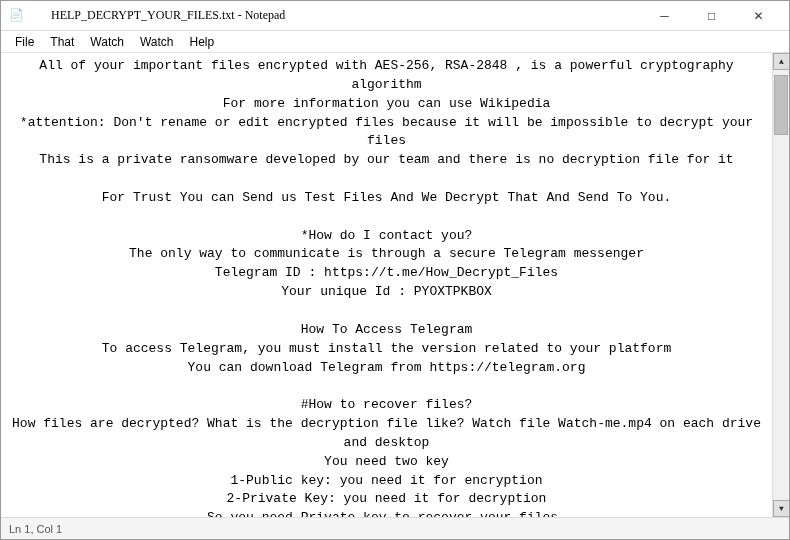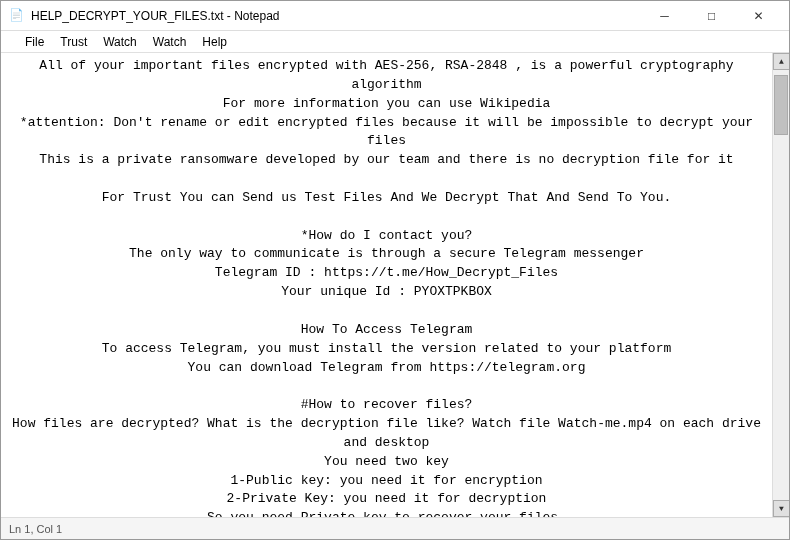--- a/index.html
+++ b/index.html
@@ -49,23 +49,24 @@
       width: 16px;
       height: 16px;
       display: flex;
       align-items: center;
       justify-content: center;
       font-size: 12px;
       color: #555;
     }
 
     .title-bar-text {
-      font-family: Liberation Sans, sans-serif;
+      font-family: Liberation Serif, serif;
       font-size: 12px;
       color: #000;
+      margin-left: 20px;
     }
 
     .title-bar-controls {
       display: flex;
       gap: 2px;
     }
 
     .title-btn {
       width: 45px;
       height: 28px;
@@ -79,21 +80,21 @@
       color: #333;
       font-family: 'Segoe UI', Arial, sans-serif;
     }
 
     
     .menu-bar {
       background: #fff;
       height: 22px;
       display: flex;
       align-items: center;
-      padding: 0 16px;
+      padding: 0 6px;
       border-bottom: 1px solid #e0e0e0;
       flex-shrink: 0;
     }
 
     .menu-item {
       font-family: 'Segoe UI', Arial, sans-serif;
       font-size: 12px;
       padding: 2px 8px;
       cursor: pointer;
       color: #000;
@@ -190,21 +191,21 @@
     </div>
     <div class="title-bar-controls">
       <button class="title-btn">─</button>
       <button class="title-btn">□</button>
       <button class="title-btn close">✕</button>
     </div>
   </div>
 
   <div class="menu-bar">
     <span class="menu-item">File</span>
-    <span class="menu-item">Trust</span>
+    <span class="menu-item">That</span>
     <span class="menu-item">Watch</span>
     <span class="menu-item">Watch</span>
     <span class="menu-item">Help</span>
   </div>
 
   <div class="content-area" style="position:relative;text-align:center;">
     <div class="text-content" contenteditable="false" style="">All of your important files encrypted with AES-256, RSA-2848 , is a powerful cryptography algorithm
 For more information you can use Wikipedia
 *attention: Don't rename or edit encrypted files because it will be impossible to decrypt your files
 This is a private ransomware developed by our team and there is no decryption file for it

